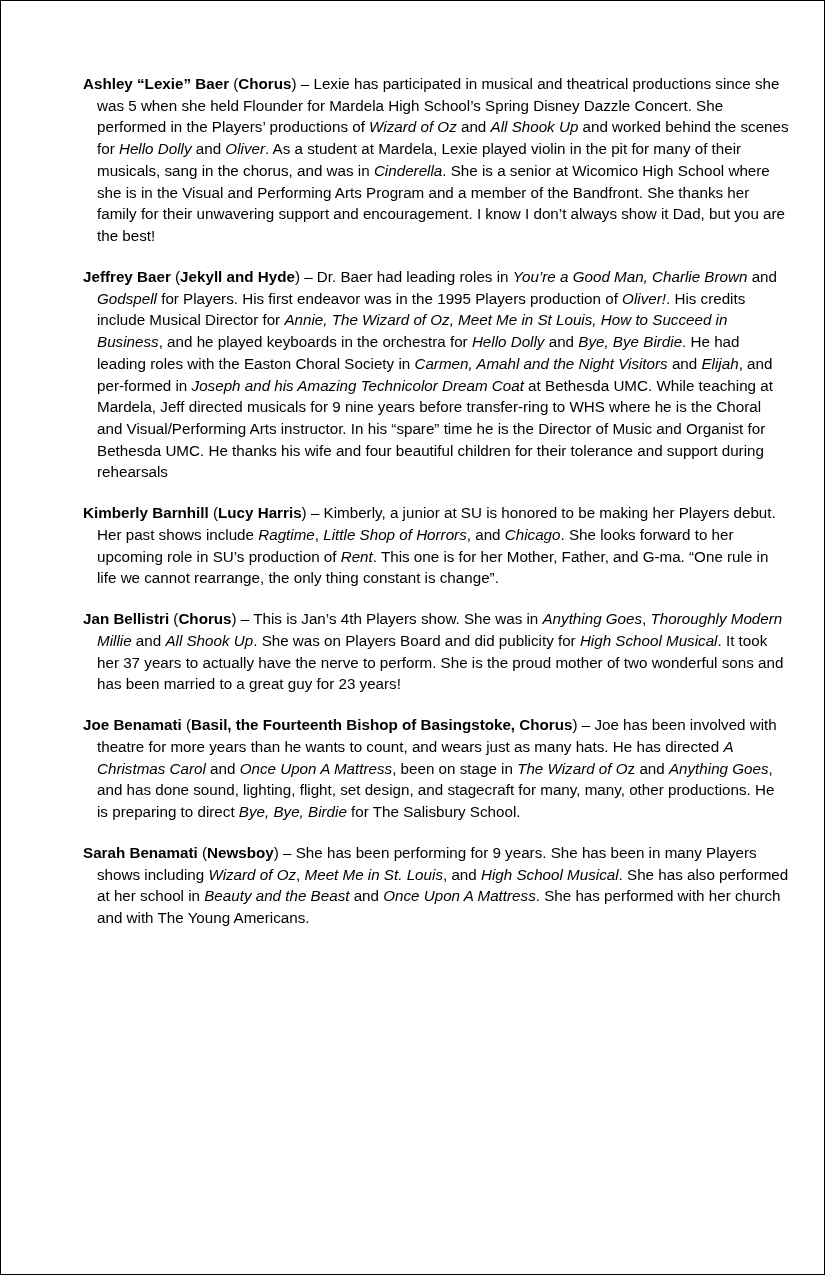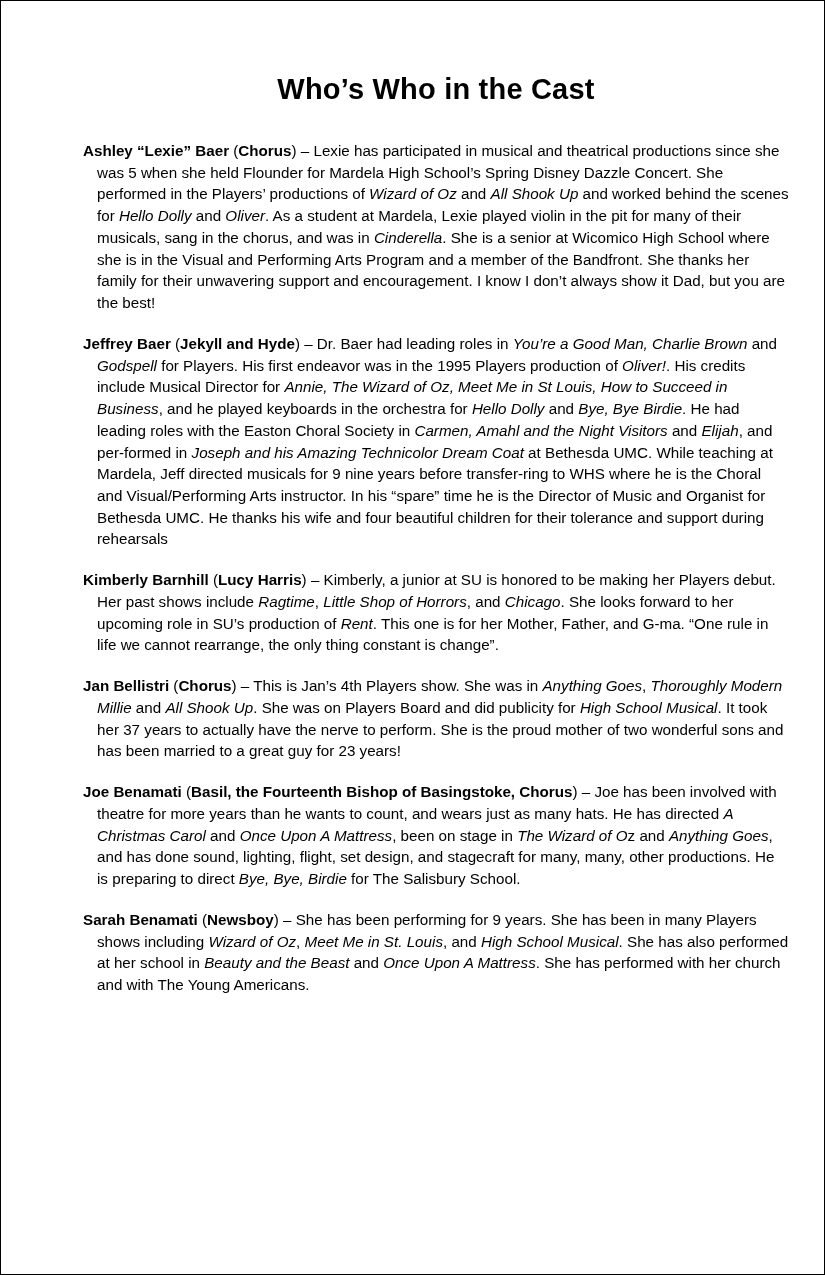--- a/index.html
+++ b/index.html
@@ -58,21 +58,20 @@
   i {
     font-style: italic;
     text-align: right;
   }
 </style>
 </head>
 <body>
 
 <div class="page">
   <div class="content">
-    <h1 class="title">Who’s Who in the Cast</h1>
     <div>
       <p class="entry">
         <span class="name">Ashley “Lexie” Baer</span><span> (</span><span class="role">Chorus</span><span>)</span><span class="body"> – Lexie has participated in musical and theatrical productions since she was 5 when she held Flounder for Mardela High School’s Spring Disney Dazzle Concert. She performed in the Players’ productions of <i>Wizard of Oz</i> and <i>All Shook Up</i> and worked behind the scenes for <i>Hello Dolly</i> and <i>Oliver</i>. As a student at Mardela, Lexie played violin in the pit for many of their musicals, sang in the chorus, and was in <i>Cinderella</i>. She is a senior at Wicomico High School where she is in the Visual and Performing Arts Program and a member of the Bandfront. She thanks her family for their unwavering support and encouragement. I know I don’t always show it Dad, but you are the best!</span>
       </p>
       <p class="entry">
         <span class="name">Jeffrey Baer</span><span> (</span><span class="role">Jekyll and Hyde</span><span>)</span><span class="body"> – Dr. Baer had leading roles in <i>You’re a Good Man, Charlie Brown</i> and <i>Godspell</i> for Players. His first endeavor was in the 1995 Players production of <i>Oliver!</i>. His credits include Musical Director for <i>Annie, The Wizard of Oz, Meet Me in St Louis, How to Succeed in Business</i>, and he played keyboards in the orchestra for <i>Hello Dolly</i> and <i>Bye, Bye Birdie</i>. He had leading roles with the Easton Choral Society in <i>Carmen, Amahl and the Night Visitors</i> and <i>Elijah</i>, and per-formed in <i>Joseph and his Amazing Technicolor Dream Coat</i> at Bethesda UMC. While teaching at Mardela, Jeff directed musicals for 9 nine years before transfer-ring to WHS where he is the Choral and Visual/Performing Arts instructor. In his “spare” time he is the Director of Music and Organist for Bethesda UMC. He thanks his wife and four beautiful children for their tolerance and support during rehearsals</span>
       </p>
       <p class="entry">
         <span class="name">Kimberly Barnhill</span><span> (</span><span class="role">Lucy Harris</span><span>)</span><span class="body"> – Kimberly, a junior at SU is honored to be making her Players debut. Her past shows include <i>Ragtime</i>, <i>Little Shop of Horrors</i>, and <i>Chicago</i>. She looks forward to her upcoming role in SU’s production of <i>Rent</i>. This one is for her Mother, Father, and G-ma. “One rule in life we cannot rearrange, the only thing constant is change”.</span>
       </p>

